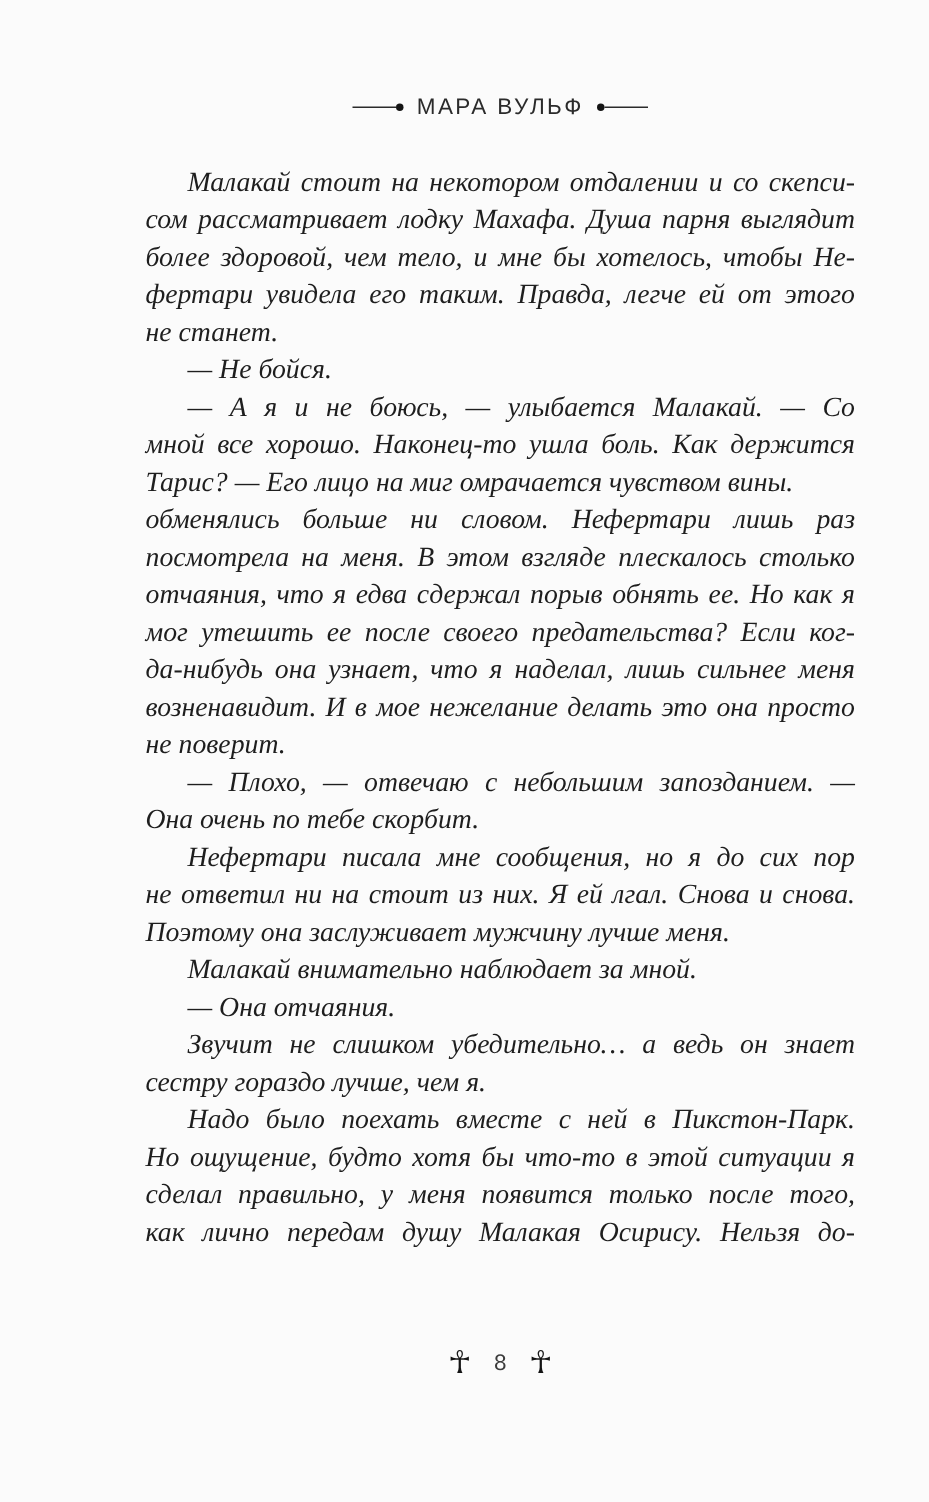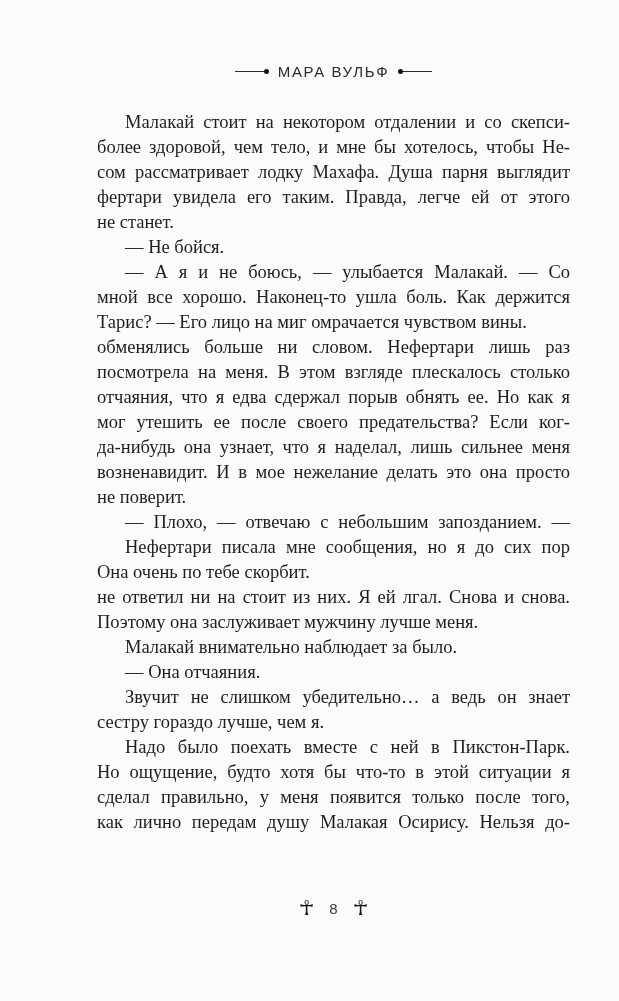--- a/index.html
+++ b/index.html
@@ -53,20 +53,21 @@
     position: absolute;
     top: 110px;
     left: 97px;
     width: 473px;
     font-size: 18.5px;
     line-height: 25px;
   }
   .line {
     text-align: justify;
     text-align-last: justify;
+    font-style: italic;
   }
   .line.para-end { text-align-last: left; }
   .line.indent  { text-indent: 28px; }
   
   .footer {
     position: absolute;
     top: 893px;
     left: 97px;
     width: 473px;
     height: 30px;
@@ -99,41 +100,41 @@
     </span>
     <span class="author">МАРА ВУЛЬФ</span>
     <span class="orn orn-right">
       <span class="dot"></span>
       <span class="rule"></span>
     </span>
   </div>
 
   <div class="text-block" id="text-block">
       <div class="line indent">Малакай стоит на некотором отдалении и со скепси-</div>
+      <div class="line">сом рассматривает лодку Махафа. Душа парня выглядит</div>
       <div class="line">более здоровой, чем тело, и мне бы хотелось, чтобы Не-</div>
-      <div class="line">сом рассматривает лодку Махафа. Душа парня выглядит</div>
       <div class="line">фертари увидела его таким. Правда, легче ей от этого</div>
       <div class="line para-end">не станет.</div>
       <div class="line indent para-end">— Не бойся.</div>
       <div class="line indent">— А я и не боюсь, — улыбается Малакай. — Со</div>
       <div class="line">мной все хорошо. Наконец-то ушла боль. Как держится</div>
       <div class="line para-end">Тарис? — Его лицо на миг омрачается чувством вины.</div>
       <div class="line">обменялись больше ни словом. Нефертари лишь раз</div>
       <div class="line">посмотрела на меня. В этом взгляде плескалось столько</div>
       <div class="line">отчаяния, что я едва сдержал порыв обнять ее. Но как я</div>
       <div class="line">мог утешить ее после своего предательства? Если ког-</div>
       <div class="line">да-нибудь она узнает, что я наделал, лишь сильнее меня</div>
       <div class="line">возненавидит. И в мое нежелание делать это она просто</div>
       <div class="line para-end">не поверит.</div>
       <div class="line indent">— Плохо, — отвечаю с небольшим запозданием. —</div>
+      <div class="line para-end">Она очень по тебе скорбит.</div>
       <div class="line indent">Нефертари писала мне сообщения, но я до сих пор</div>
-      <div class="line para-end">Она очень по тебе скорбит.</div>
       <div class="line">не ответил ни на стоит из них. Я ей лгал. Снова и снова.</div>
       <div class="line para-end">Поэтому она заслуживает мужчину лучше меня.</div>
-      <div class="line indent para-end">Малакай внимательно наблюдает за было.</div>
+      <div class="line indent para-end">Малакай внимательно наблюдает за мной.</div>
       <div class="line indent para-end">— Она отчаяния.</div>
       <div class="line indent">Звучит не слишком убедительно… а ведь он знает</div>
       <div class="line para-end">сестру гораздо лучше, чем я.</div>
       <div class="line indent">Надо было поехать вместе с ней в Пикстон-Парк.</div>
       <div class="line">Но ощущение, будто хотя бы что-то в этой ситуации я</div>
       <div class="line">сделал правильно, у меня появится только после того,</div>
       <div class="line">как лично передам душу Малакая Осирису. Нельзя до-</div>
     </div>
 
   <div class="footer">

